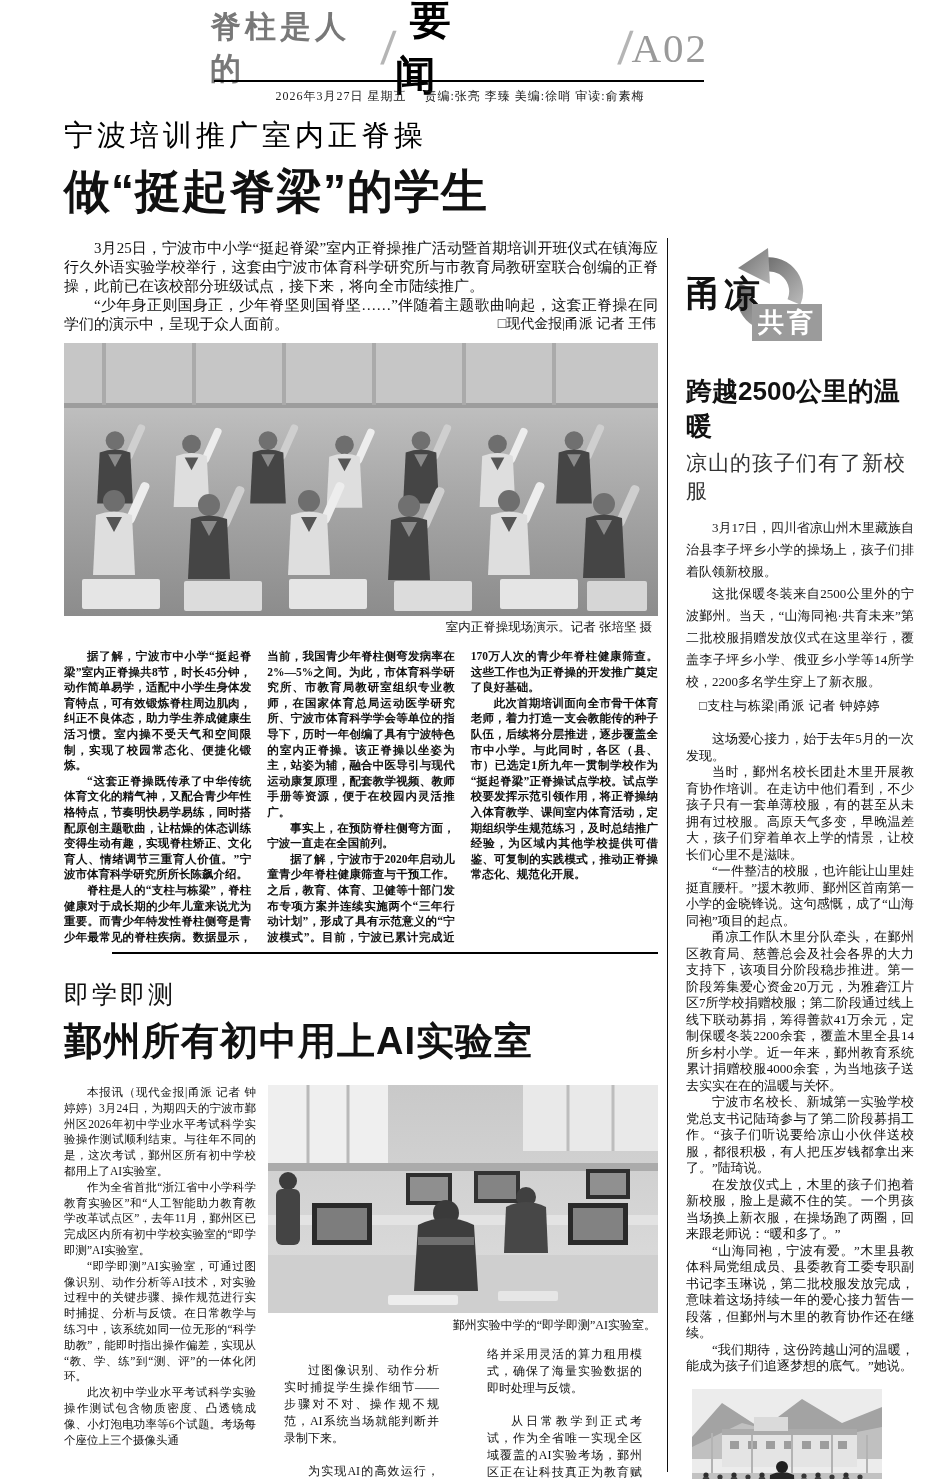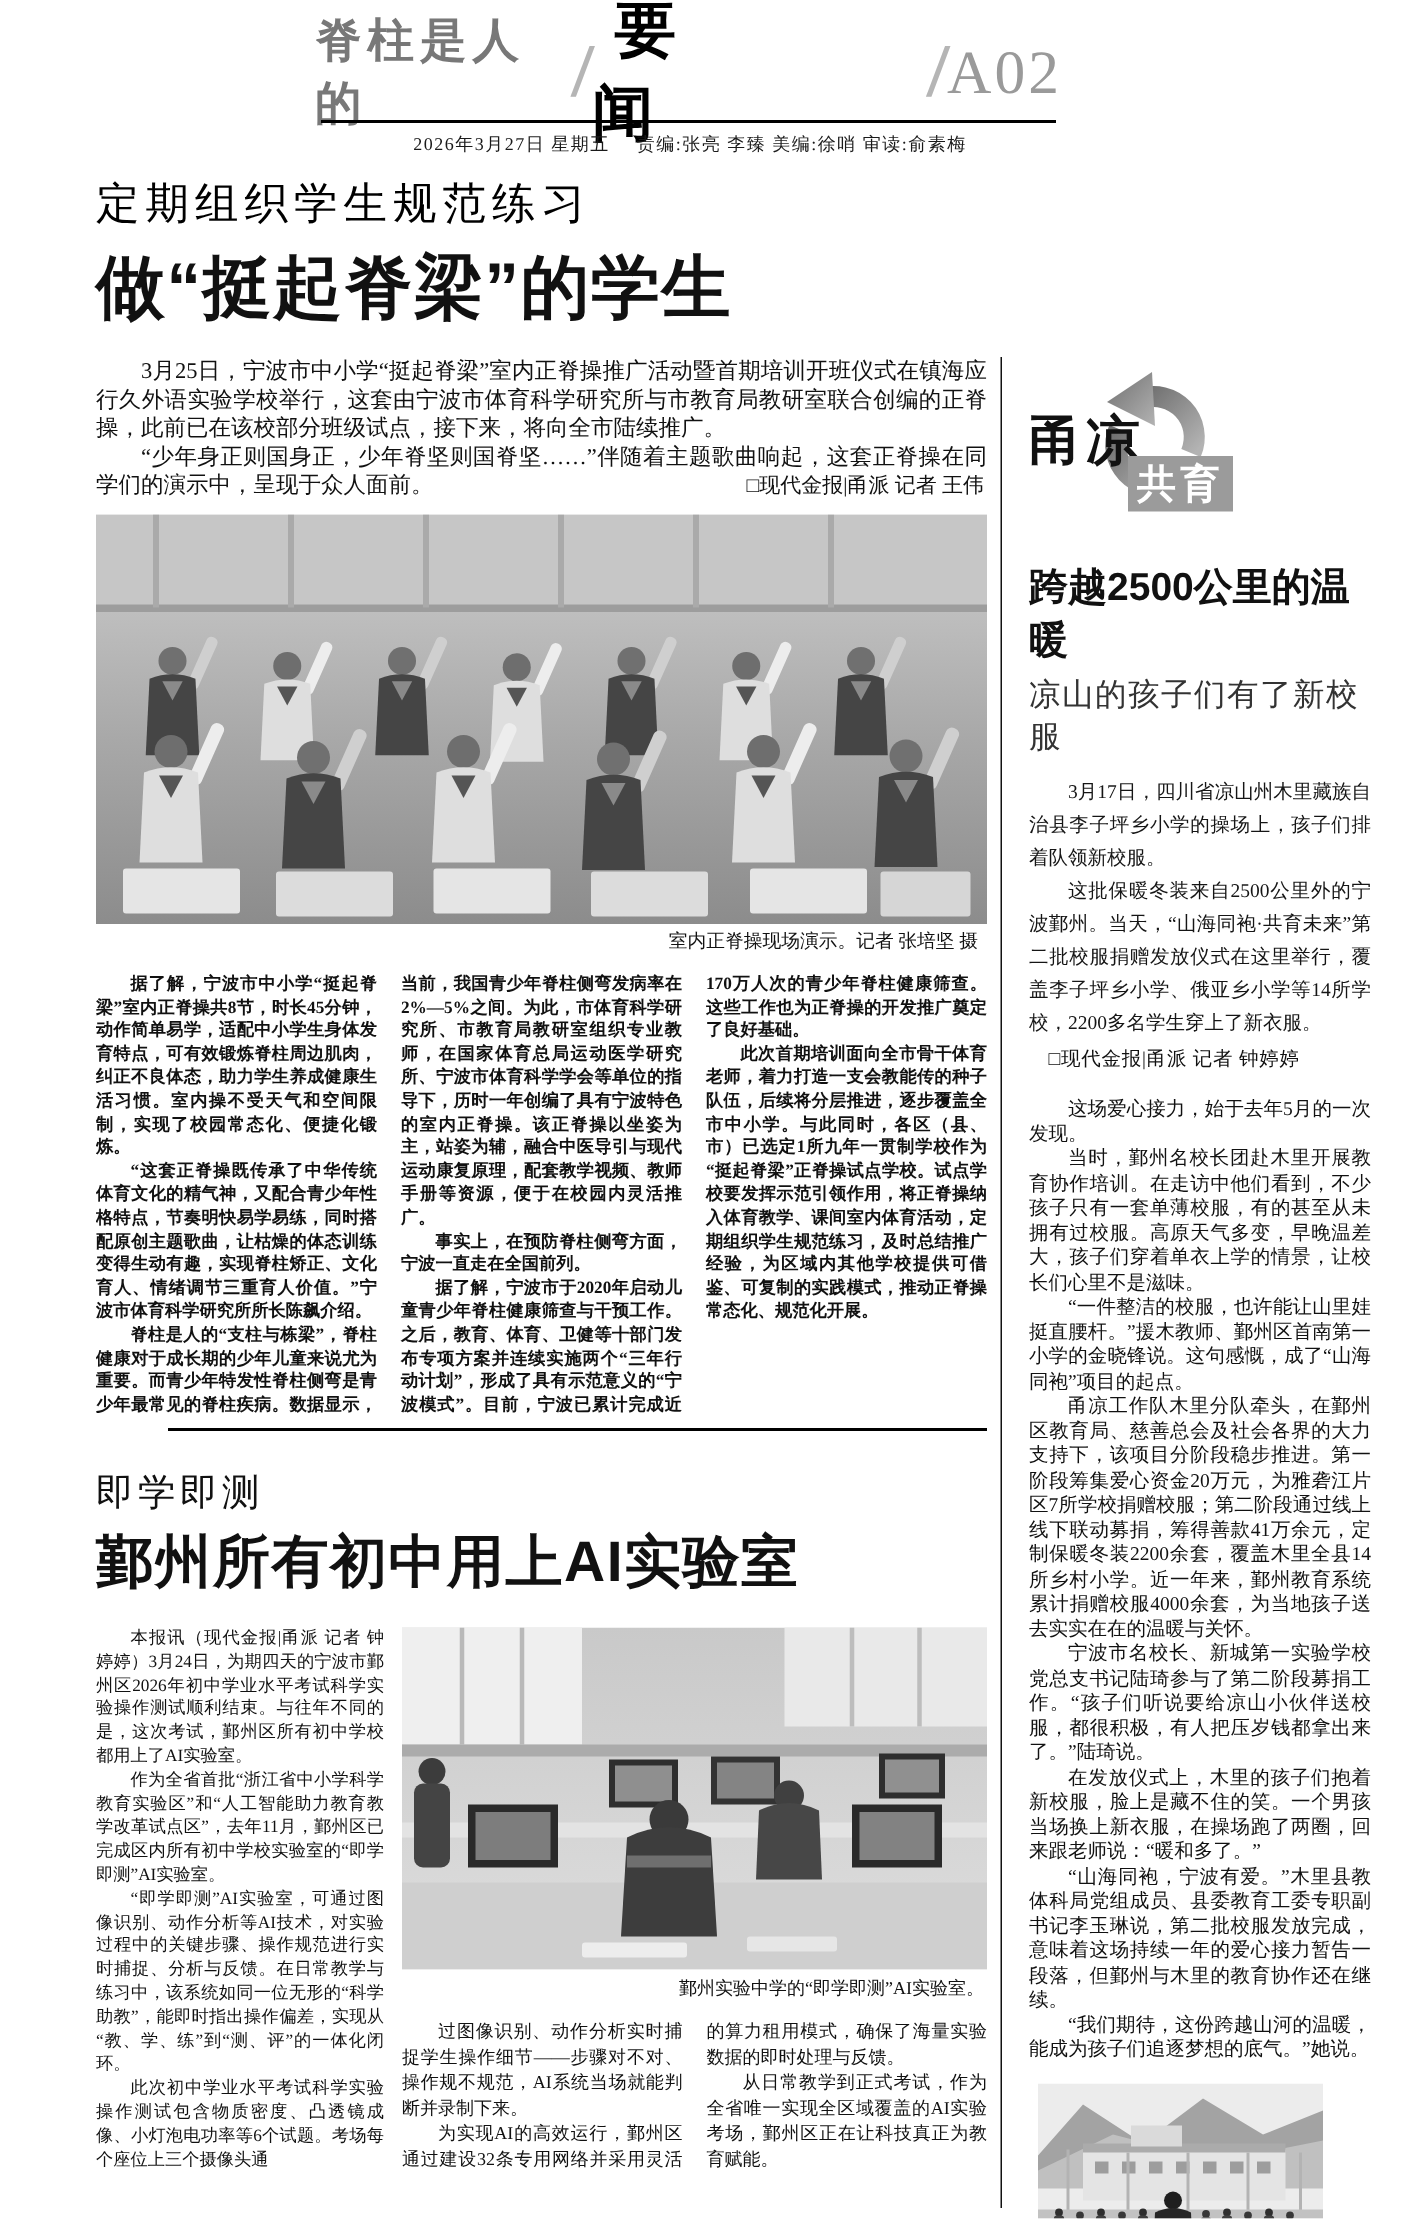--- a/index.html
+++ b/index.html
@@ -42,21 +42,21 @@
   .a2-kicker { font-family:"Liberation Sans",sans-serif; font-size:25px; letter-spacing:3px; margin-top:24px; }
   .a2-title  { font-family:"Liberation Sans",sans-serif; font-weight:bold; font-size:38px;
                letter-spacing:1px; margin-top:5px; }
   .a2-content { display:flex; gap:12px; margin-top:18px; }
   .a2-left  { width:192px; flex:0 0 192px; font-size:11.5px; line-height:15.8px; text-align:justify; }
   .a2-left p { margin:0; text-indent:2em; }
   .a2-right { width:390px; }
   .photo2 { width:390px; height:228px; }
   .a2-caption { text-align:right; font-size:12px; margin:4px 2px 12px 0; }
   .a2-cols { column-count:2; column-gap:16px; font-size:12px; line-height:17px; text-align:justify; }
-  .a2-cols p { margin:0; text-indent:2em; }
+  .a2-cols p { margin:16px; text-indent:2em; }
 
   
   .divider-v { position:absolute; left:667px; top:238px; height:1234px; width:0; border-left:1.5px solid #111; }
 
   
   .right-col { position:absolute; left:686px; top:246px; width:228px; }
   .logo { position:relative; height:112px; }
   .logo-arrows { position:absolute; left:38px; top:0; }
   .logo-left { position:absolute; left:0; top:24px; font-family:"Liberation Sans",sans-serif;
                font-weight:bold; font-size:36px; letter-spacing:2px; color:#111; }
@@ -85,21 +85,21 @@
     <span class="slash">/</span>
     <span class="page-no">A02</span>
   </div>
   <div class="masthead-rule"></div>
   <div class="dateline">
     <span>2026年3月27日 星期五</span>
     <span>责编:张亮 李臻 美编:徐哨 审读:俞素梅</span>
   </div>
 
   <section class="main-col">
-    <div class="a1-kicker">定期组织学生规范练习</div>
+    <div class="a1-kicker">宁波培训推广室内正脊操</div>
     <div class="a1-title">做“挺起脊梁”的学生</div>
     <div class="a1-lead">
       <p>3月25日，宁波市中小学“挺起脊梁”室内正脊操推广活动暨首期培训开班仪式在镇海应行久外语实验学校举行，这套由宁波市体育科学研究所与市教育局教研室联合创编的正脊操，此前已在该校部分班级试点，接下来，将向全市陆续推广。</p>
       <p>“少年身正则国身正，少年脊坚则国脊坚……”伴随着主题歌曲响起，这套正脊操在同学们的演示中，呈现于众人面前。</p>
     </div>
     <div class="a1-byline">□现代金报|甬派 记者 王伟</div>
 
     <svg class="photo1 photo-frame" viewBox="0 0 594 273" xmlns="http://www.w3.org/2000/svg">
       <defs>
         <linearGradient id="pg1" x1="0" y1="0" x2="0" y2="1">
@@ -254,21 +254,21 @@
       </svg>
       <span class="logo-left">甬凉</span>
       <span class="logo-right">共育</span>
     </div>
     <div class="a3-title">跨越2500公里的温暖</div>
     <div class="a3-subtitle">凉山的孩子们有了新校服</div>
     <div class="a3-intro">
       <p>3月17日，四川省凉山州木里藏族自治县李子坪乡小学的操场上，孩子们排着队领新校服。</p>
       <p>这批保暖冬装来自2500公里外的宁波鄞州。当天，“山海同袍·共育未来”第二批校服捐赠发放仪式在这里举行，覆盖李子坪乡小学、俄亚乡小学等14所学校，2200多名学生穿上了新衣服。</p>
     </div>
-    <div class="a3-byline">□现代金报|甬派 记者 钟婷婷</div>
+    <div class="a3-byline">□支柱与栋梁|甬派 记者 钟婷婷</div>
     <div class="a3-body">
       <p>这场爱心接力，始于去年5月的一次发现。</p>
       <p>当时，鄞州名校长团赴木里开展教育协作培训。在走访中他们看到，不少孩子只有一套单薄校服，有的甚至从未拥有过校服。高原天气多变，早晚温差大，孩子们穿着单衣上学的情景，让校长们心里不是滋味。</p>
       <p>“一件整洁的校服，也许能让山里娃挺直腰杆。”援木教师、鄞州区首南第一小学的金晓锋说。这句感慨，成了“山海同袍”项目的起点。</p>
       <p>甬凉工作队木里分队牵头，在鄞州区教育局、慈善总会及社会各界的大力支持下，该项目分阶段稳步推进。第一阶段筹集爱心资金20万元，为雅砻江片区7所学校捐赠校服；第二阶段通过线上线下联动募捐，筹得善款41万余元，定制保暖冬装2200余套，覆盖木里全县14所乡村小学。近一年来，鄞州教育系统累计捐赠校服4000余套，为当地孩子送去实实在在的温暖与关怀。</p>
       <p>宁波市名校长、新城第一实验学校党总支书记陆琦参与了第二阶段募捐工作。“孩子们听说要给凉山小伙伴送校服，都很积极，有人把压岁钱都拿出来了。”陆琦说。</p>
       <p>在发放仪式上，木里的孩子们抱着新校服，脸上是藏不住的笑。一个男孩当场换上新衣服，在操场跑了两圈，回来跟老师说：“暖和多了。”</p>
       <p>“山海同袍，宁波有爱。”木里县教体科局党组成员、县委教育工委专职副书记李玉琳说，第二批校服发放完成，意味着这场持续一年的爱心接力暂告一段落，但鄞州与木里的教育协作还在继续。</p>
       <p>“我们期待，这份跨越山河的温暖，能成为孩子们追逐梦想的底气。”她说。</p>
     </div>

